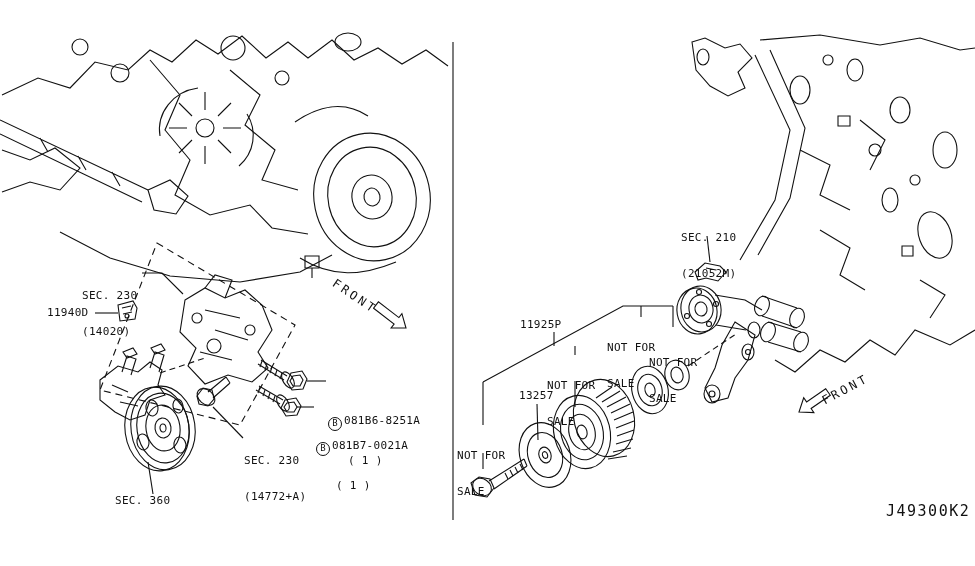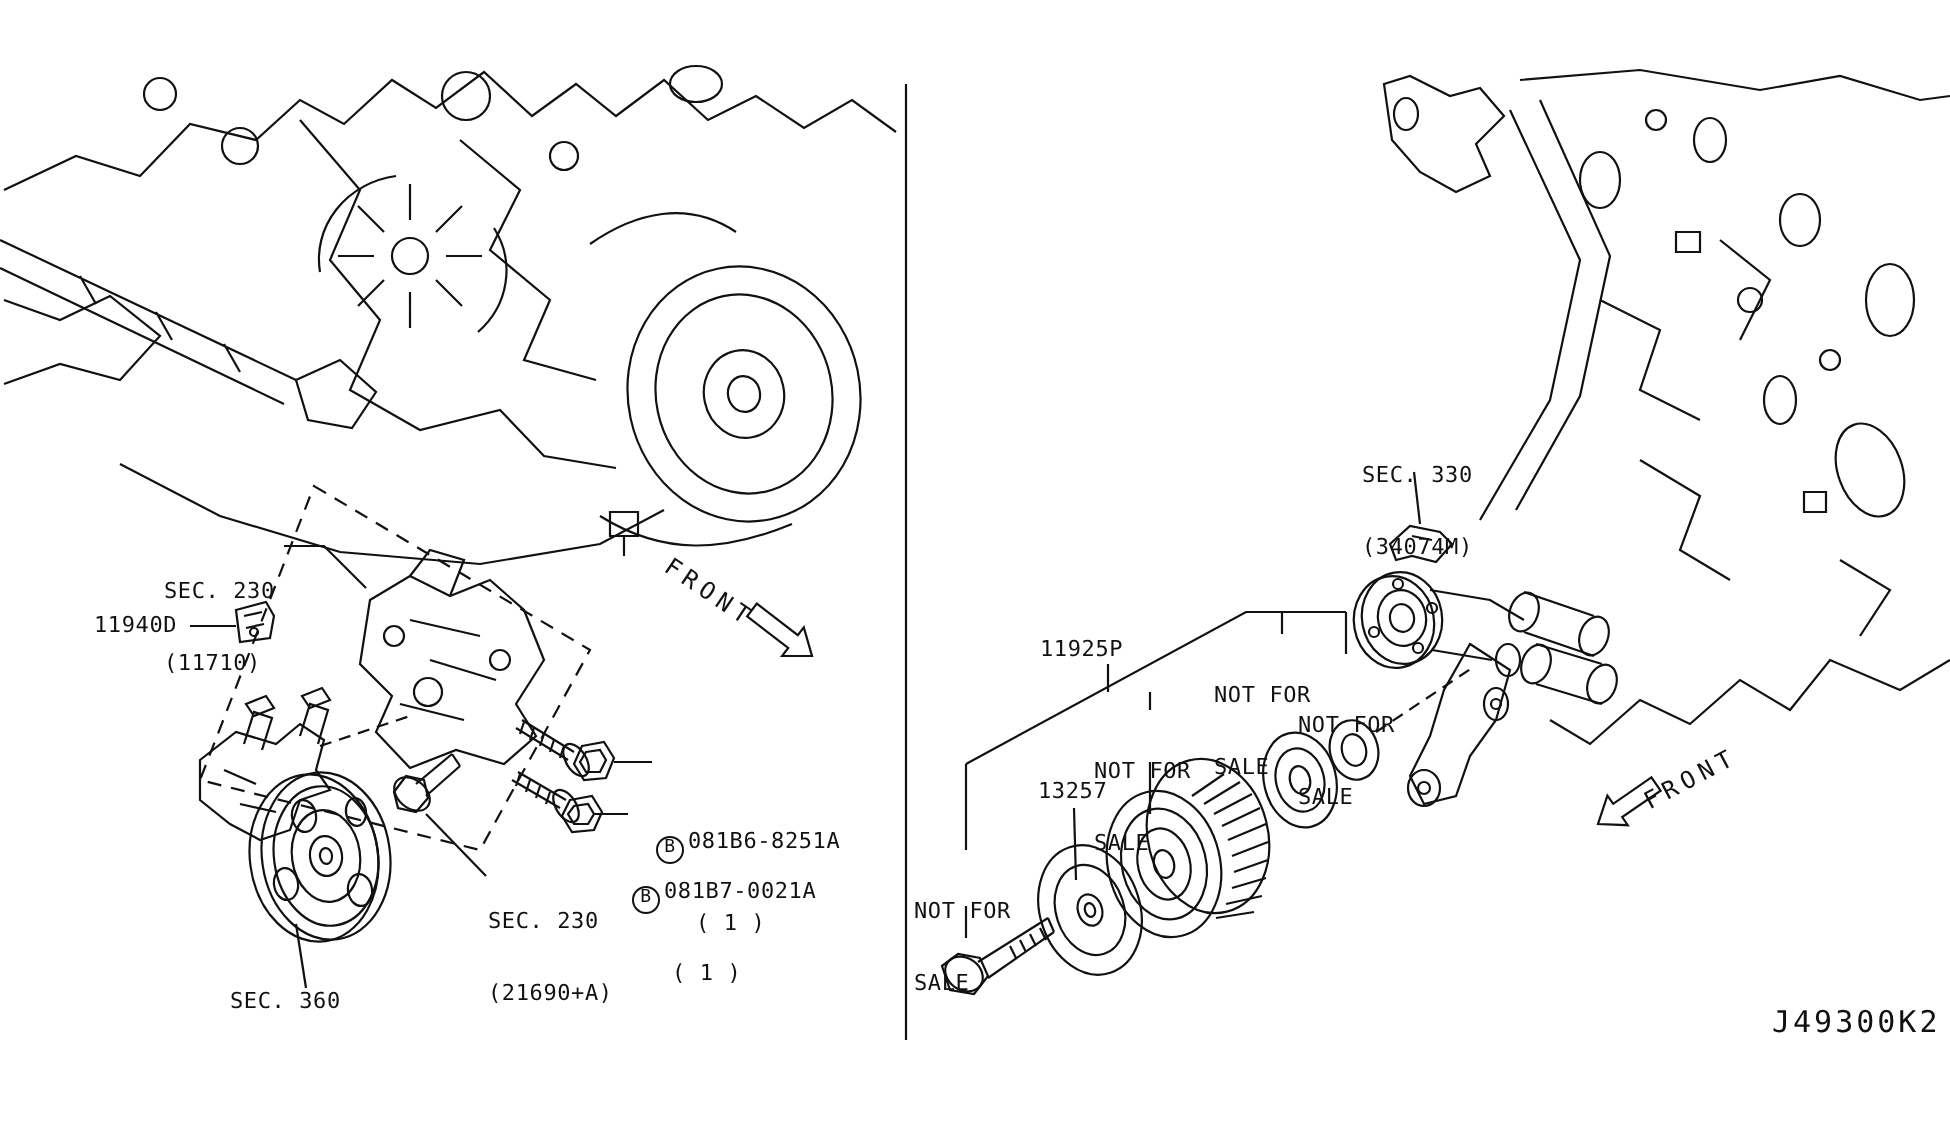--- a/index.html
+++ b/index.html
@@ -225,47 +225,47 @@
     <path d="M575,346 L575,355 M575,381 L575,407"></path>
     <path d="M483,382 L483,425 M483,453 L483,469"></path>
     <path d="M537,404 L538,440"></path>
   </g>
 
   <path d="M825.7,388.7 L806.6,401.9 L803.7,397.8 L799,412 L813.9,412.6 L811.1,408.5 L830.3,395.3 Z"></path>
 </svg>
 
   <div class="lbl" style="left:82px;top:266px">
     <span class="line">SEC. 230</span>
-    <span class="line">(11710)</span>
+    <span class="line">(14020)</span>
   </div>
 
   <div class="lbl" style="left:47px;top:307px">11940D</div>
 
   <div class="lbl" style="left:328px;top:391px">
     <span class="line"><span class="bmark">B</span><span>081B6-8251A</span></span>
     <span class="qty">( 1 )</span>
   </div>
 
   <div class="lbl" style="left:316px;top:416px">
     <span class="line"><span class="bmark">B</span><span>081B7-0021A</span></span>
     <span class="qty">( 1 )</span>
   </div>
 
   <div class="lbl" style="left:244px;top:431px">
     <span class="line">SEC. 230</span>
-    <span class="line">(21690+A)</span>
+    <span class="line">(14772+A)</span>
   </div>
 
   <div class="lbl" style="left:115px;top:495px">SEC. 360</div>
 
   <div class="lbl rot" style="left:337px;top:277px;transform:rotate(34deg)">FRONT</div>
 
   <div class="lbl" style="left:681px;top:208px">
-    <span class="line">SEC. 330</span>
-    <span class="line">(34074M)</span>
+    <span class="line">SEC. 210</span>
+    <span class="line">(21052M)</span>
   </div>
 
   <div class="lbl" style="left:520px;top:319px">11925P</div>
 
   <div class="lbl" style="left:607px;top:318px">
     <span class="line">NOT FOR</span>
     <span class="line">SALE</span>
   </div>
 
   <div class="lbl" style="left:649px;top:333px">

